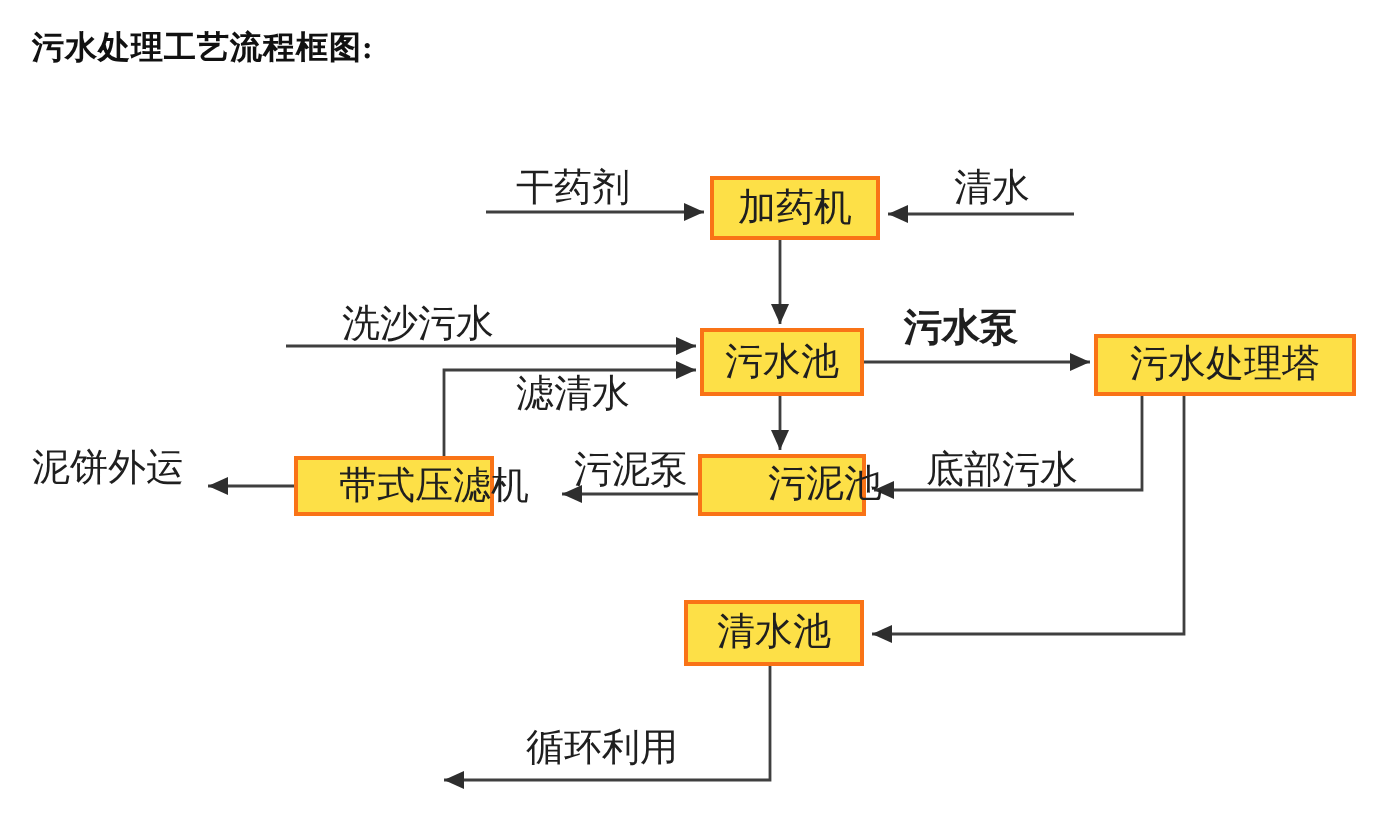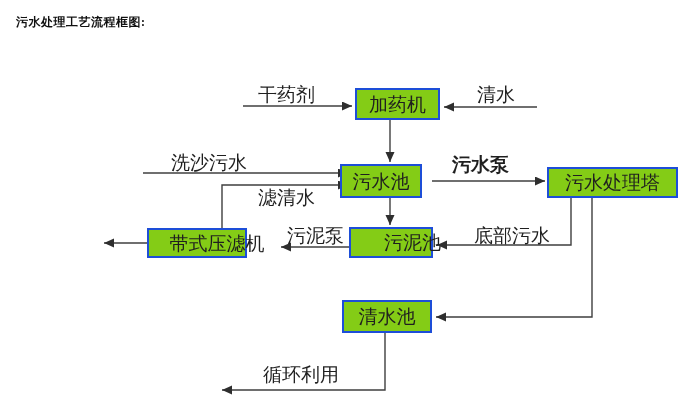--- a/index.html
+++ b/index.html
@@ -14,38 +14,38 @@
     background: #ffffff;
     overflow: hidden;
     font-family: "Liberation Serif", serif;
     color: #1a1a1a;
   }
   .page-title {
     position: absolute;
     left: 16px;
     top: 14px;
     margin: 0;
-    font-size: 12px;
+    font-size: 16px;
     font-weight: bold;
     letter-spacing: 0.5px;
     color: #111111;
     white-space: nowrap;
   }
   .edges {
     position: absolute;
     left: 0;
     top: 0;
     width: 700px;
     height: 420px;
   }
   .node {
     position: absolute;
     box-sizing: border-box;
-    border: 2px solid #1d4ed8;
-    background: #84cc16;
+    border: 2px solid #f97316;
+    background: #fde047;
     display: flex;
     align-items: center;
     justify-content: center;
     font-size: 19px;
     line-height: 1;
     white-space: nowrap;
     color: #1f1f1f;
   }
   .edge-label {
     position: absolute;
@@ -78,28 +78,29 @@
       <polyline points="390,198 390,225" marker-end="url(#arrow)"></polyline>
       <polyline points="571,197 571,245 437,245" marker-end="url(#arrow)"></polyline>
       <polyline points="349,247 281,247" marker-end="url(#arrow)"></polyline>
       <polyline points="156,243 104,243" marker-end="url(#arrow)"></polyline>
       <polyline points="592,197 592,317 436,317" marker-end="url(#arrow)"></polyline>
       <polyline points="385,333 385,390 222,390" marker-end="url(#arrow)"></polyline>
     </g>
   </svg>
 
   <div class="node" style="left:355px; top:88px; width:85px; height:32px;">加药机</div>
-  <div class="node" style="left:340px; top:164px; width:82px; height:34px;">污水池</div>
+  <div class="node" style="left:350px; top:164px; width:82px; height:34px;">污水池</div>
   <div class="node" style="left:547px; top:167px; width:131px; height:31px;">污水处理塔</div>
   <div class="node" style="left:349px; top:227px; width:84px; height:31px;padding-left:43px;">污泥池</div>
   <div class="node" style="left:147px; top:228px; width:100px; height:30px;padding-left:40px;">带式压滤机</div>
   <div class="node" style="left:342px; top:300px; width:90px; height:33px;">清水池</div>
 
   <div class="edge-label" style="left:258px; top:85px;">干药剂</div>
   <div class="edge-label" style="left:477px; top:85px;">清水</div>
   <div class="edge-label" style="left:171px; top:153px;">洗沙污水</div>
   <div class="edge-label" style="left:452px; top:155px;font-weight:bold;">污水泵</div>
   <div class="edge-label" style="left:258px; top:188px;">滤清水</div>
   <div class="edge-label" style="left:287px; top:226px;">污泥泵</div>
-  <div class="edge-label" style="left:474px; top:226px;">底部污水</div>
+  <div class="edge-label" style="left:463px; top:226px;">底部污水</div>
+  <div class="edge-label" style="left:16px; top:225px;">泥饼外运</div>
   <div class="edge-label" style="left:263px; top:365px;">循环利用</div>
 
 </div>
 
 </body></html>

